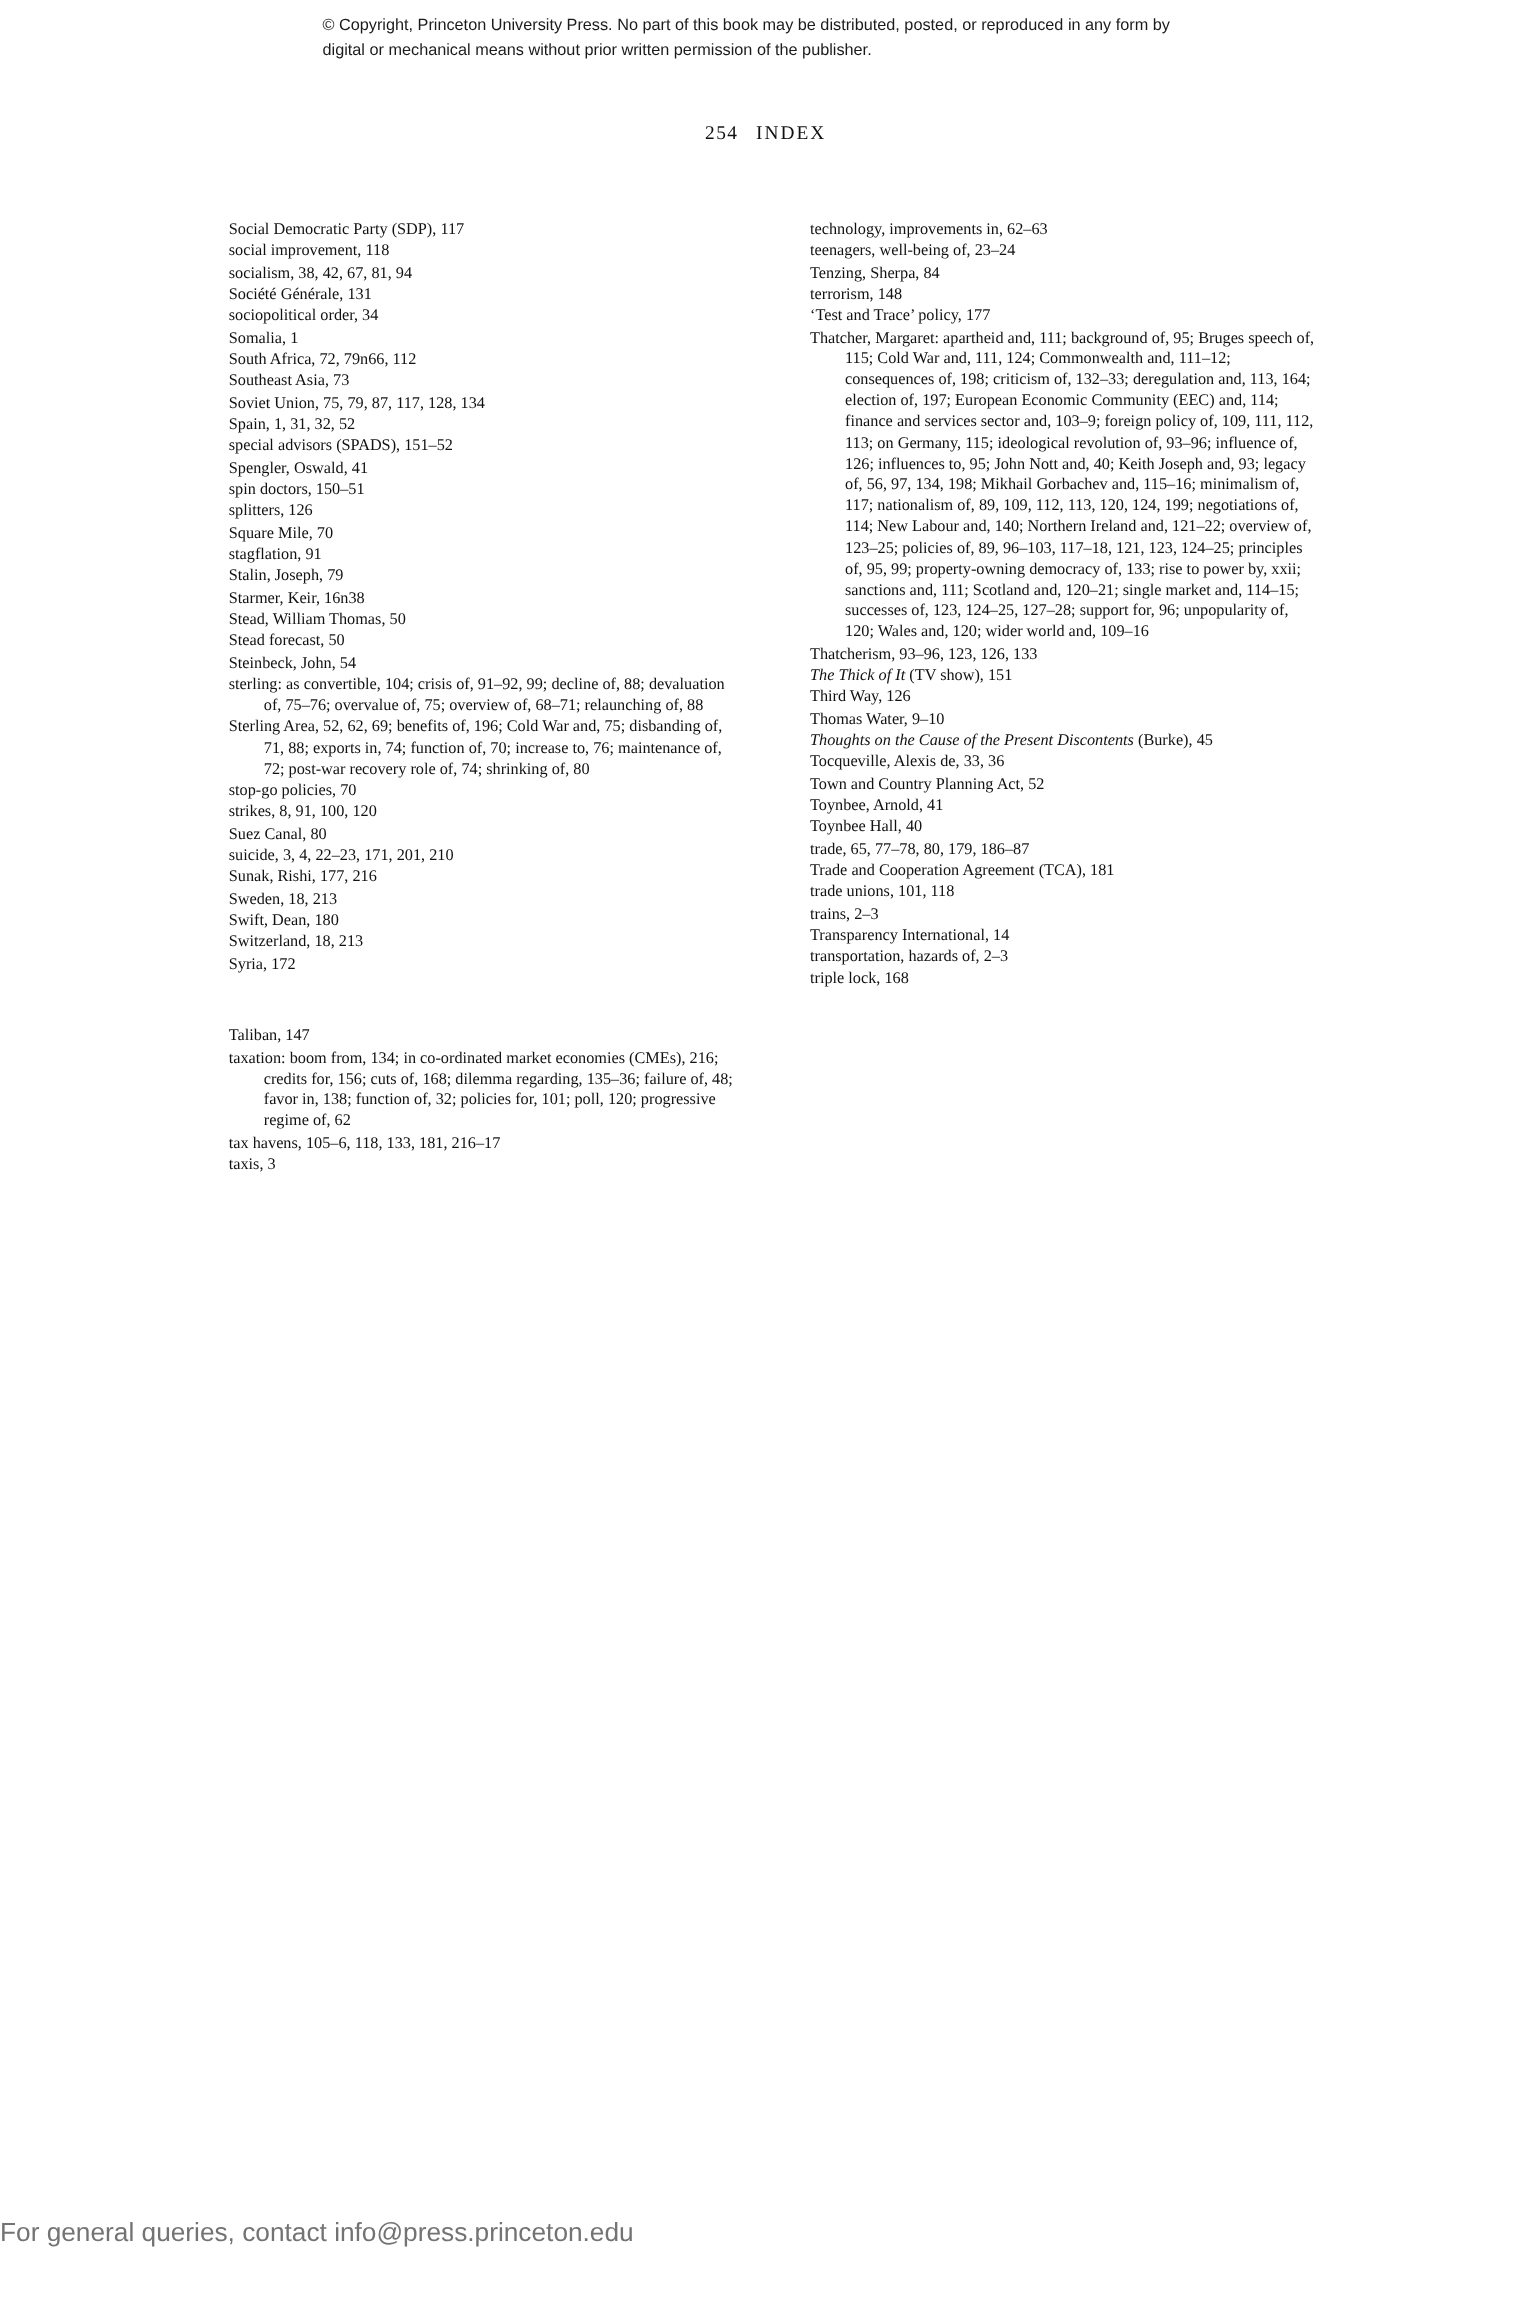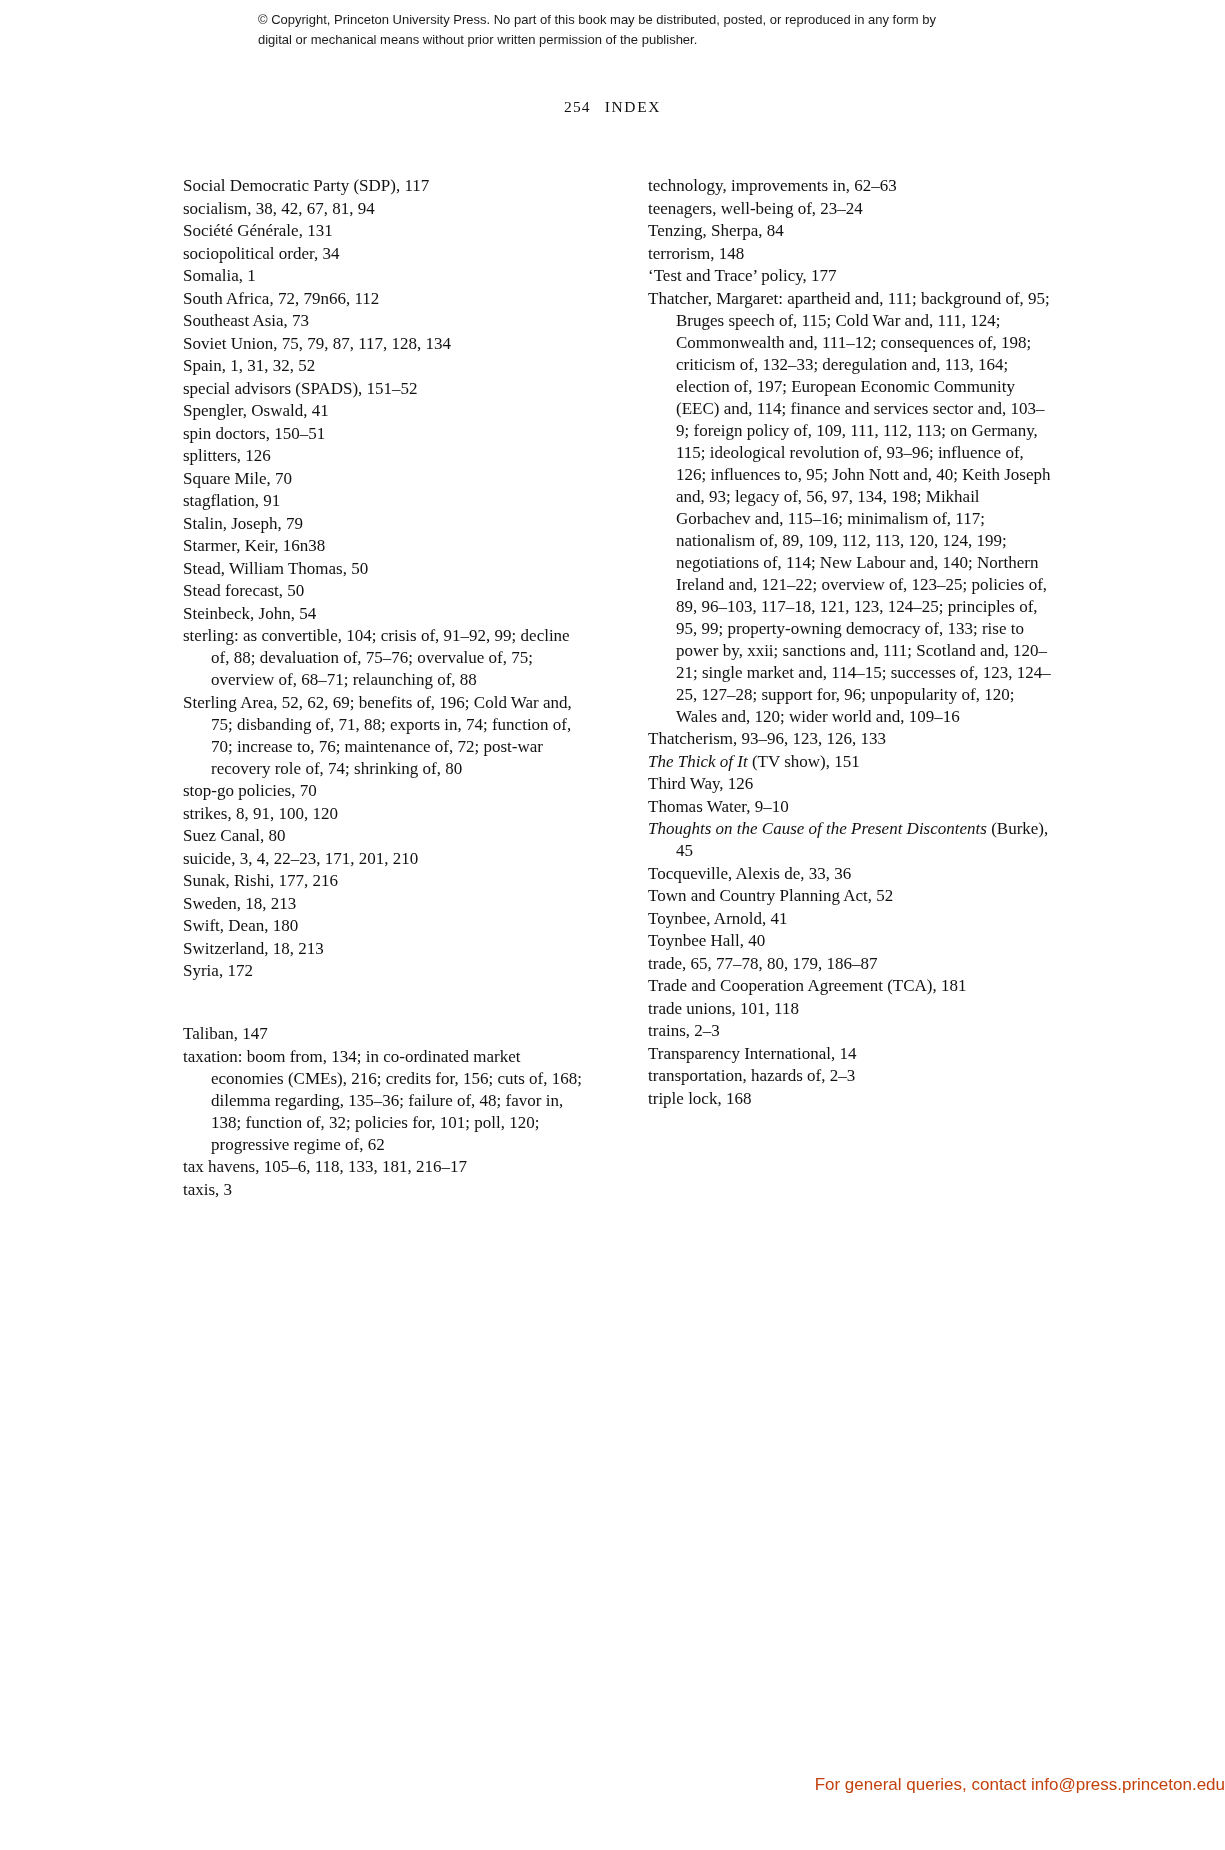--- a/index.html
+++ b/index.html
@@ -50,59 +50,60 @@
     left: 183px;
     top: 175px;
     width: 870px;
     display: flex;
     gap: 60px;
   }
   .col {
     width: 405px;
   }
   .entry {
-    font-size: 17px;
+    font-size: 13px;
     line-height: 1.295;
     margin: 0 0 0.5px 0;
     padding-left: 28px;
     text-indent: -28px;
     color: #111111;
     font-family: "Liberation Serif", serif;
   }
   .entry.gap-before {
     margin-top: 41px;
   }
   .entry i {
     font-style: italic;
   }
   .footer {
     position: absolute;
     left: 0;
     right: 0;
     top: 1775px;
-    text-align: right;
+    text-align: left;
     font-family: "Liberation Sans", sans-serif;
-    font-size: 17px;
-    color: #c2410c;
+    font-size: 21px;
+    color: #737373;
   }
 </style>
 </head>
 <body>
 
 <div class="page">
 
   <div class="copyright">© Copyright, Princeton University Press. No part of this book may be distributed, posted, or reproduced in any form by digital or mechanical means without prior written permission of the publisher.</div>
 
   <div class="folio">
     <span class="num">254</span><span>INDEX</span>
   </div>
 
   <div class="columns">
     <div class="col" id="left-col">
         <p class="entry">Social Democratic Party (SDP), 117</p>
+        <p class="entry">social improvement, 118</p>
         <p class="entry">socialism, 38, 42, 67, 81, 94</p>
         <p class="entry">Société Générale, 131</p>
         <p class="entry">sociopolitical order, 34</p>
         <p class="entry">Somalia, 1</p>
         <p class="entry">South Africa, 72, 79n66, 112</p>
         <p class="entry">Southeast Asia, 73</p>
         <p class="entry">Soviet Union, 75, 79, 87, 117, 128, 134</p>
         <p class="entry">Spain, 1, 31, 32, 52</p>
         <p class="entry">special advisors (SPADS), 151–52</p>
         <p class="entry">Spengler, Oswald, 41</p>

